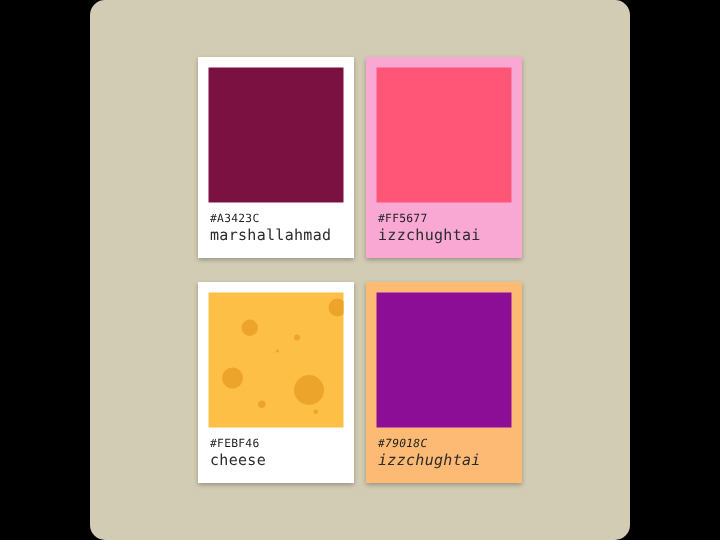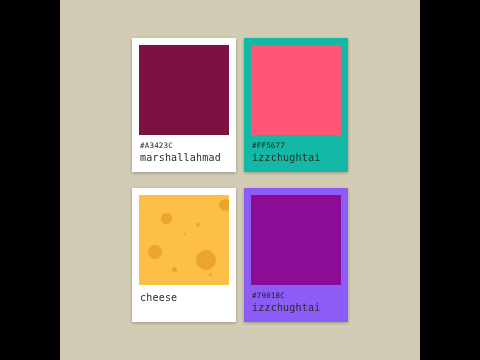--- a/index.html
+++ b/index.html
@@ -22,20 +22,21 @@
   }
 
   
   #content-area {
     position: absolute;
     left: 60px;
     top: 0;
     width: 360px;
     height: 360px;
     background: #d2ccb4;
+    border-radius: 10px;
   }
 
   .letterbox {
     position: absolute;
     top: 0;
     height: 360px;
     width: 60px;
     background: #000000;
   }
   .letterbox.left  { left: 0; }
@@ -114,45 +115,46 @@
     <div id="card-grid">
 
       <div class="card" style="background: rgb(255, 255, 255);">
         <div class="swatch" style="background: rgb(122, 17, 64);"></div>
         <div class="card-caption">
           <div class="hex-code">#A3423C</div>
           <div class="color-name">marshallahmad</div>
         </div>
       </div>
 
-      <div class="card" style="background: #14b8a6;">
+      <div class="card" style="background: #f9a8d4;">
         <div class="swatch" style="background: rgb(255, 86, 119);"></div>
         <div class="card-caption">
           <div class="hex-code">#FF5677</div>
           <div class="color-name">izzchughtai</div>
         </div>
       </div>
 
       <div class="card" style="background: rgb(255, 255, 255);">
         <div class="swatch" id="cheese-swatch" style="background: rgb(254, 191, 70);">
             <div class="cheese-hole" style="left: 22px; top: 18px; width: 11px; height: 11px; background: rgb(237, 164, 42);"></div>
             <div class="cheese-hole" style="left: 57px; top: 28px; width: 4px; height: 4px; background: rgb(237, 164, 42);"></div>
             <div class="cheese-hole" style="left: 9px; top: 50px; width: 14px; height: 14px; background: rgb(237, 164, 42);"></div>
             <div class="cheese-hole" style="left: 57px; top: 55px; width: 20px; height: 20px; background: rgb(237, 164, 42);"></div>
             <div class="cheese-hole" style="left: 33px; top: 72px; width: 5px; height: 5px; background: rgb(237, 164, 42);"></div>
             <div class="cheese-hole" style="left: 80px; top: 4px; width: 12px; height: 12px; background: rgb(237, 164, 42);"></div>
             <div class="cheese-hole" style="left: 45px; top: 38px; width: 2px; height: 2px; background: rgb(237, 164, 42);"></div>
             <div class="cheese-hole" style="left: 70px; top: 78px; width: 3px; height: 3px; background: rgb(237, 164, 42);"></div>
           </div>
         <div class="card-caption">
+          <div class="hex-code">#FEBF46</div>
           <div class="color-name">cheese</div>
         </div>
       </div>
 
-      <div class="card" style="background: #8b5cf6;">
+      <div class="card" style="background: #fdba74; font-style: italic;">
         <div class="swatch" style="background: rgb(141, 14, 150);"></div>
         <div class="card-caption">
           <div class="hex-code">#79018C</div>
           <div class="color-name">izzchughtai</div>
         </div>
       </div>
 
     </div>
   </div>
 

